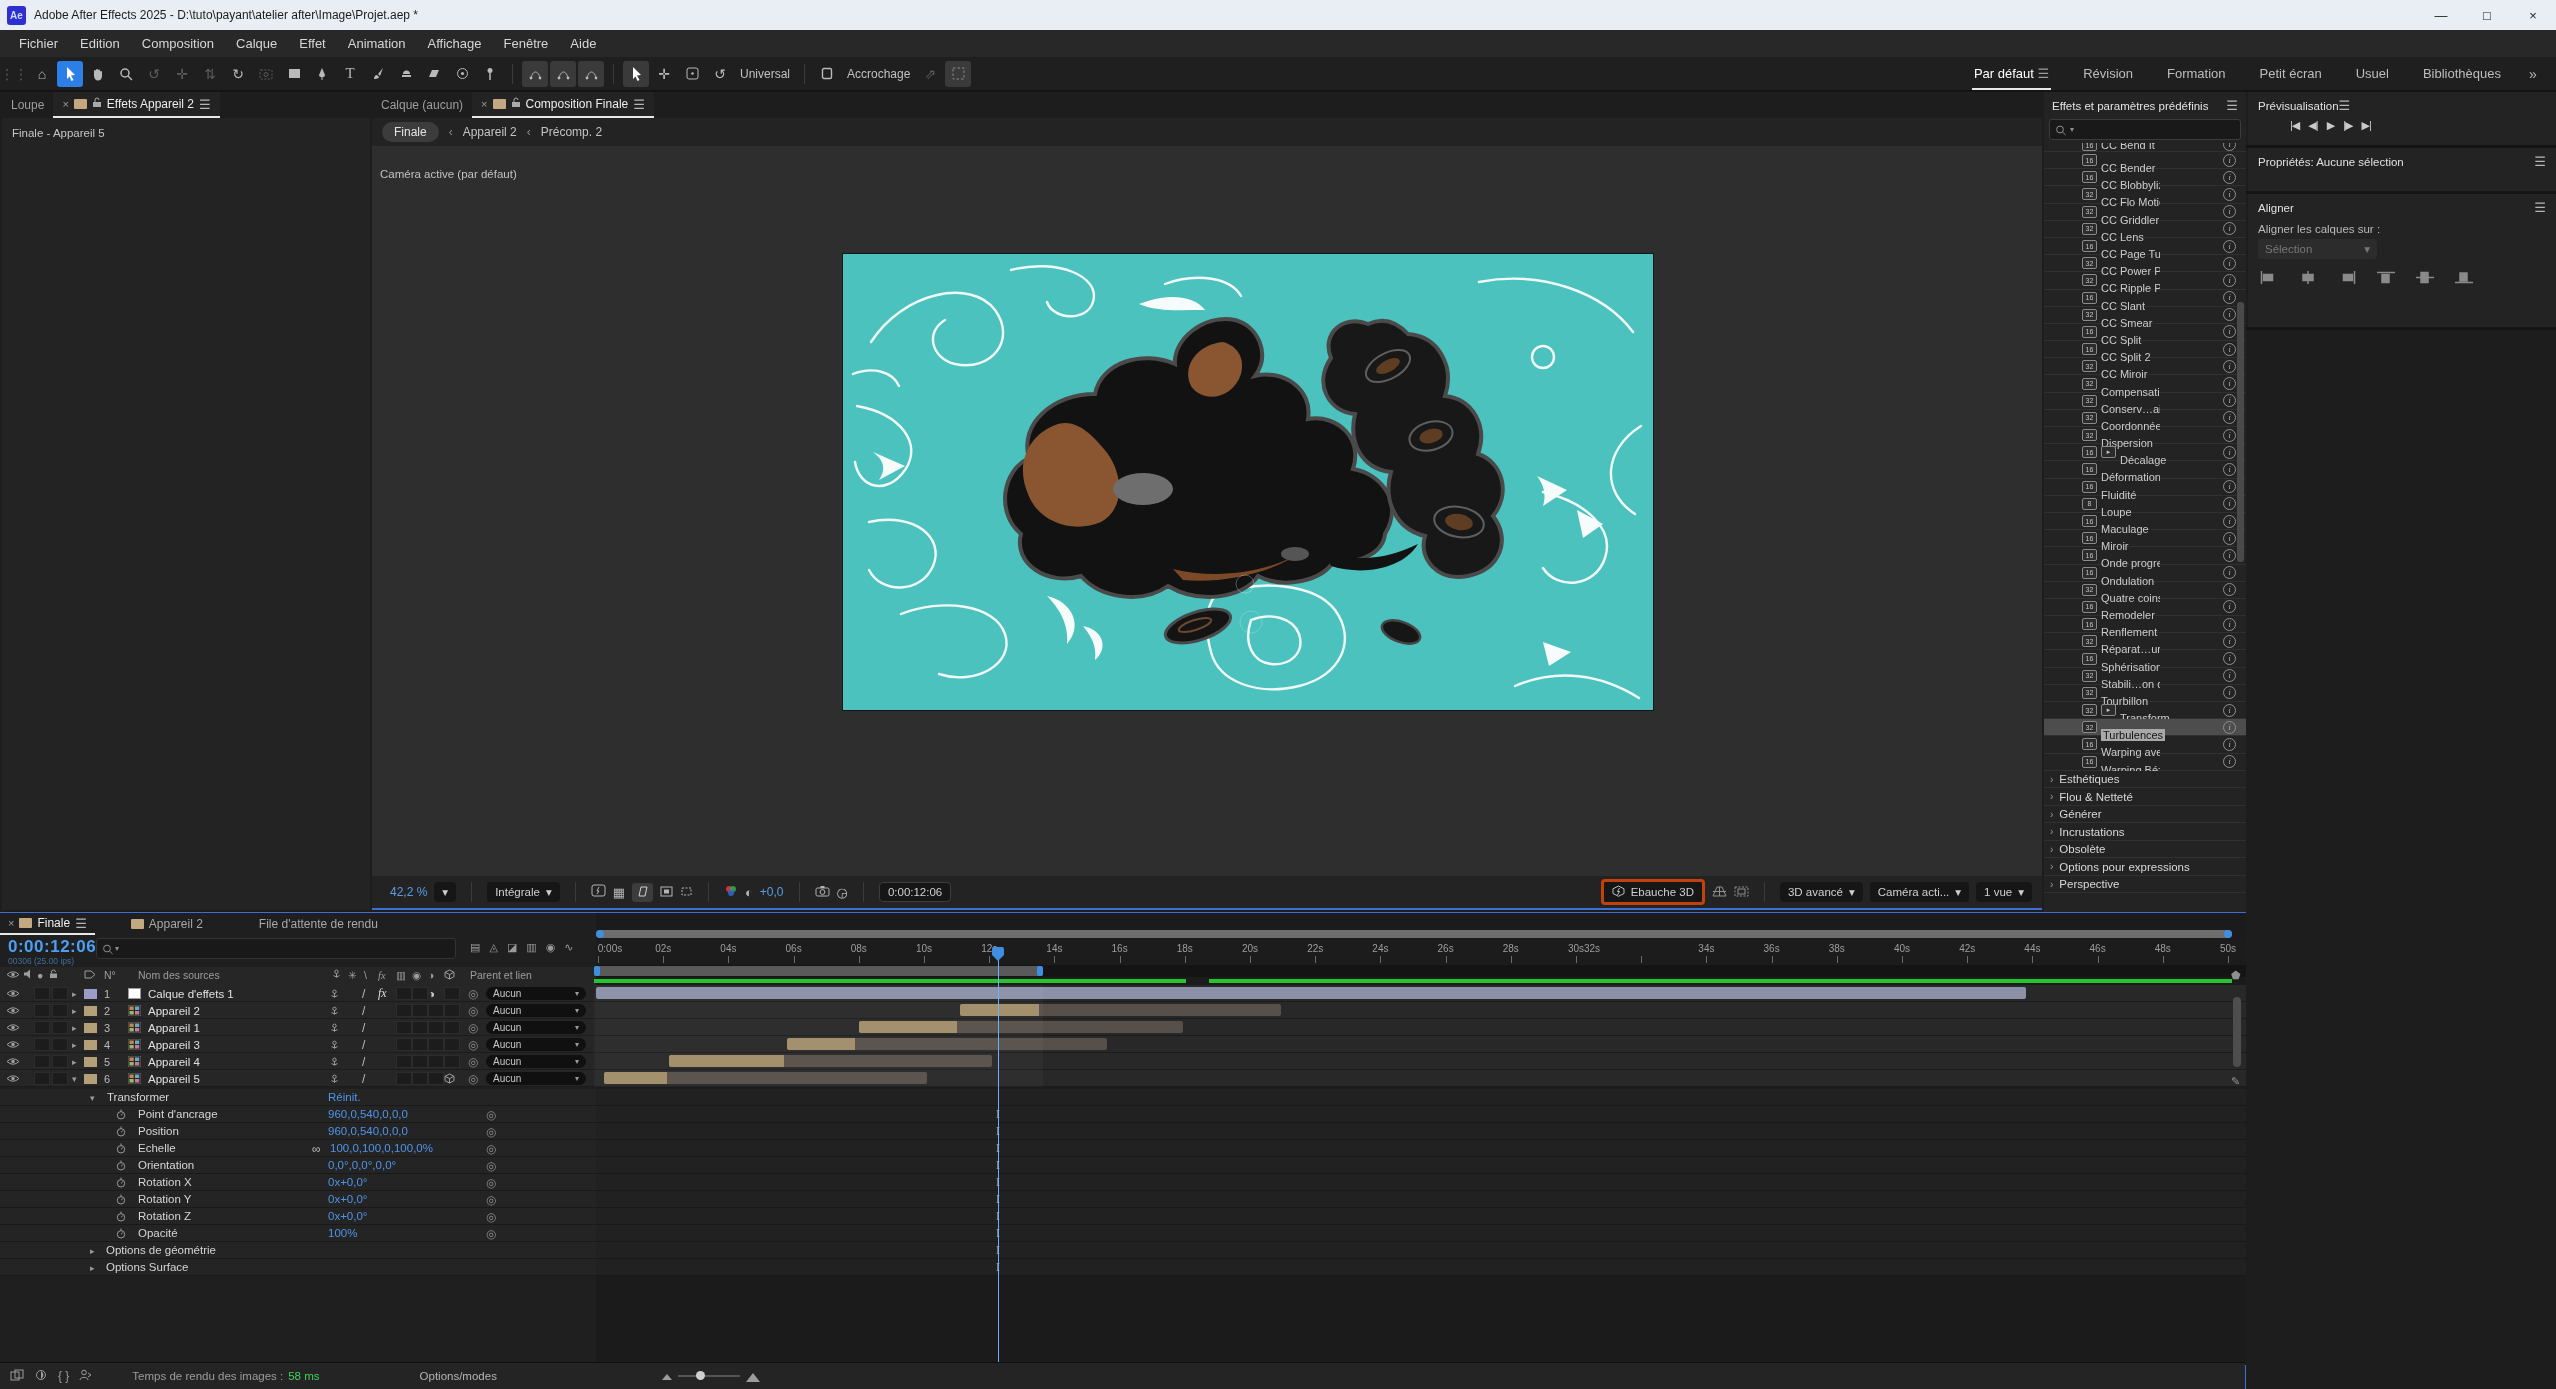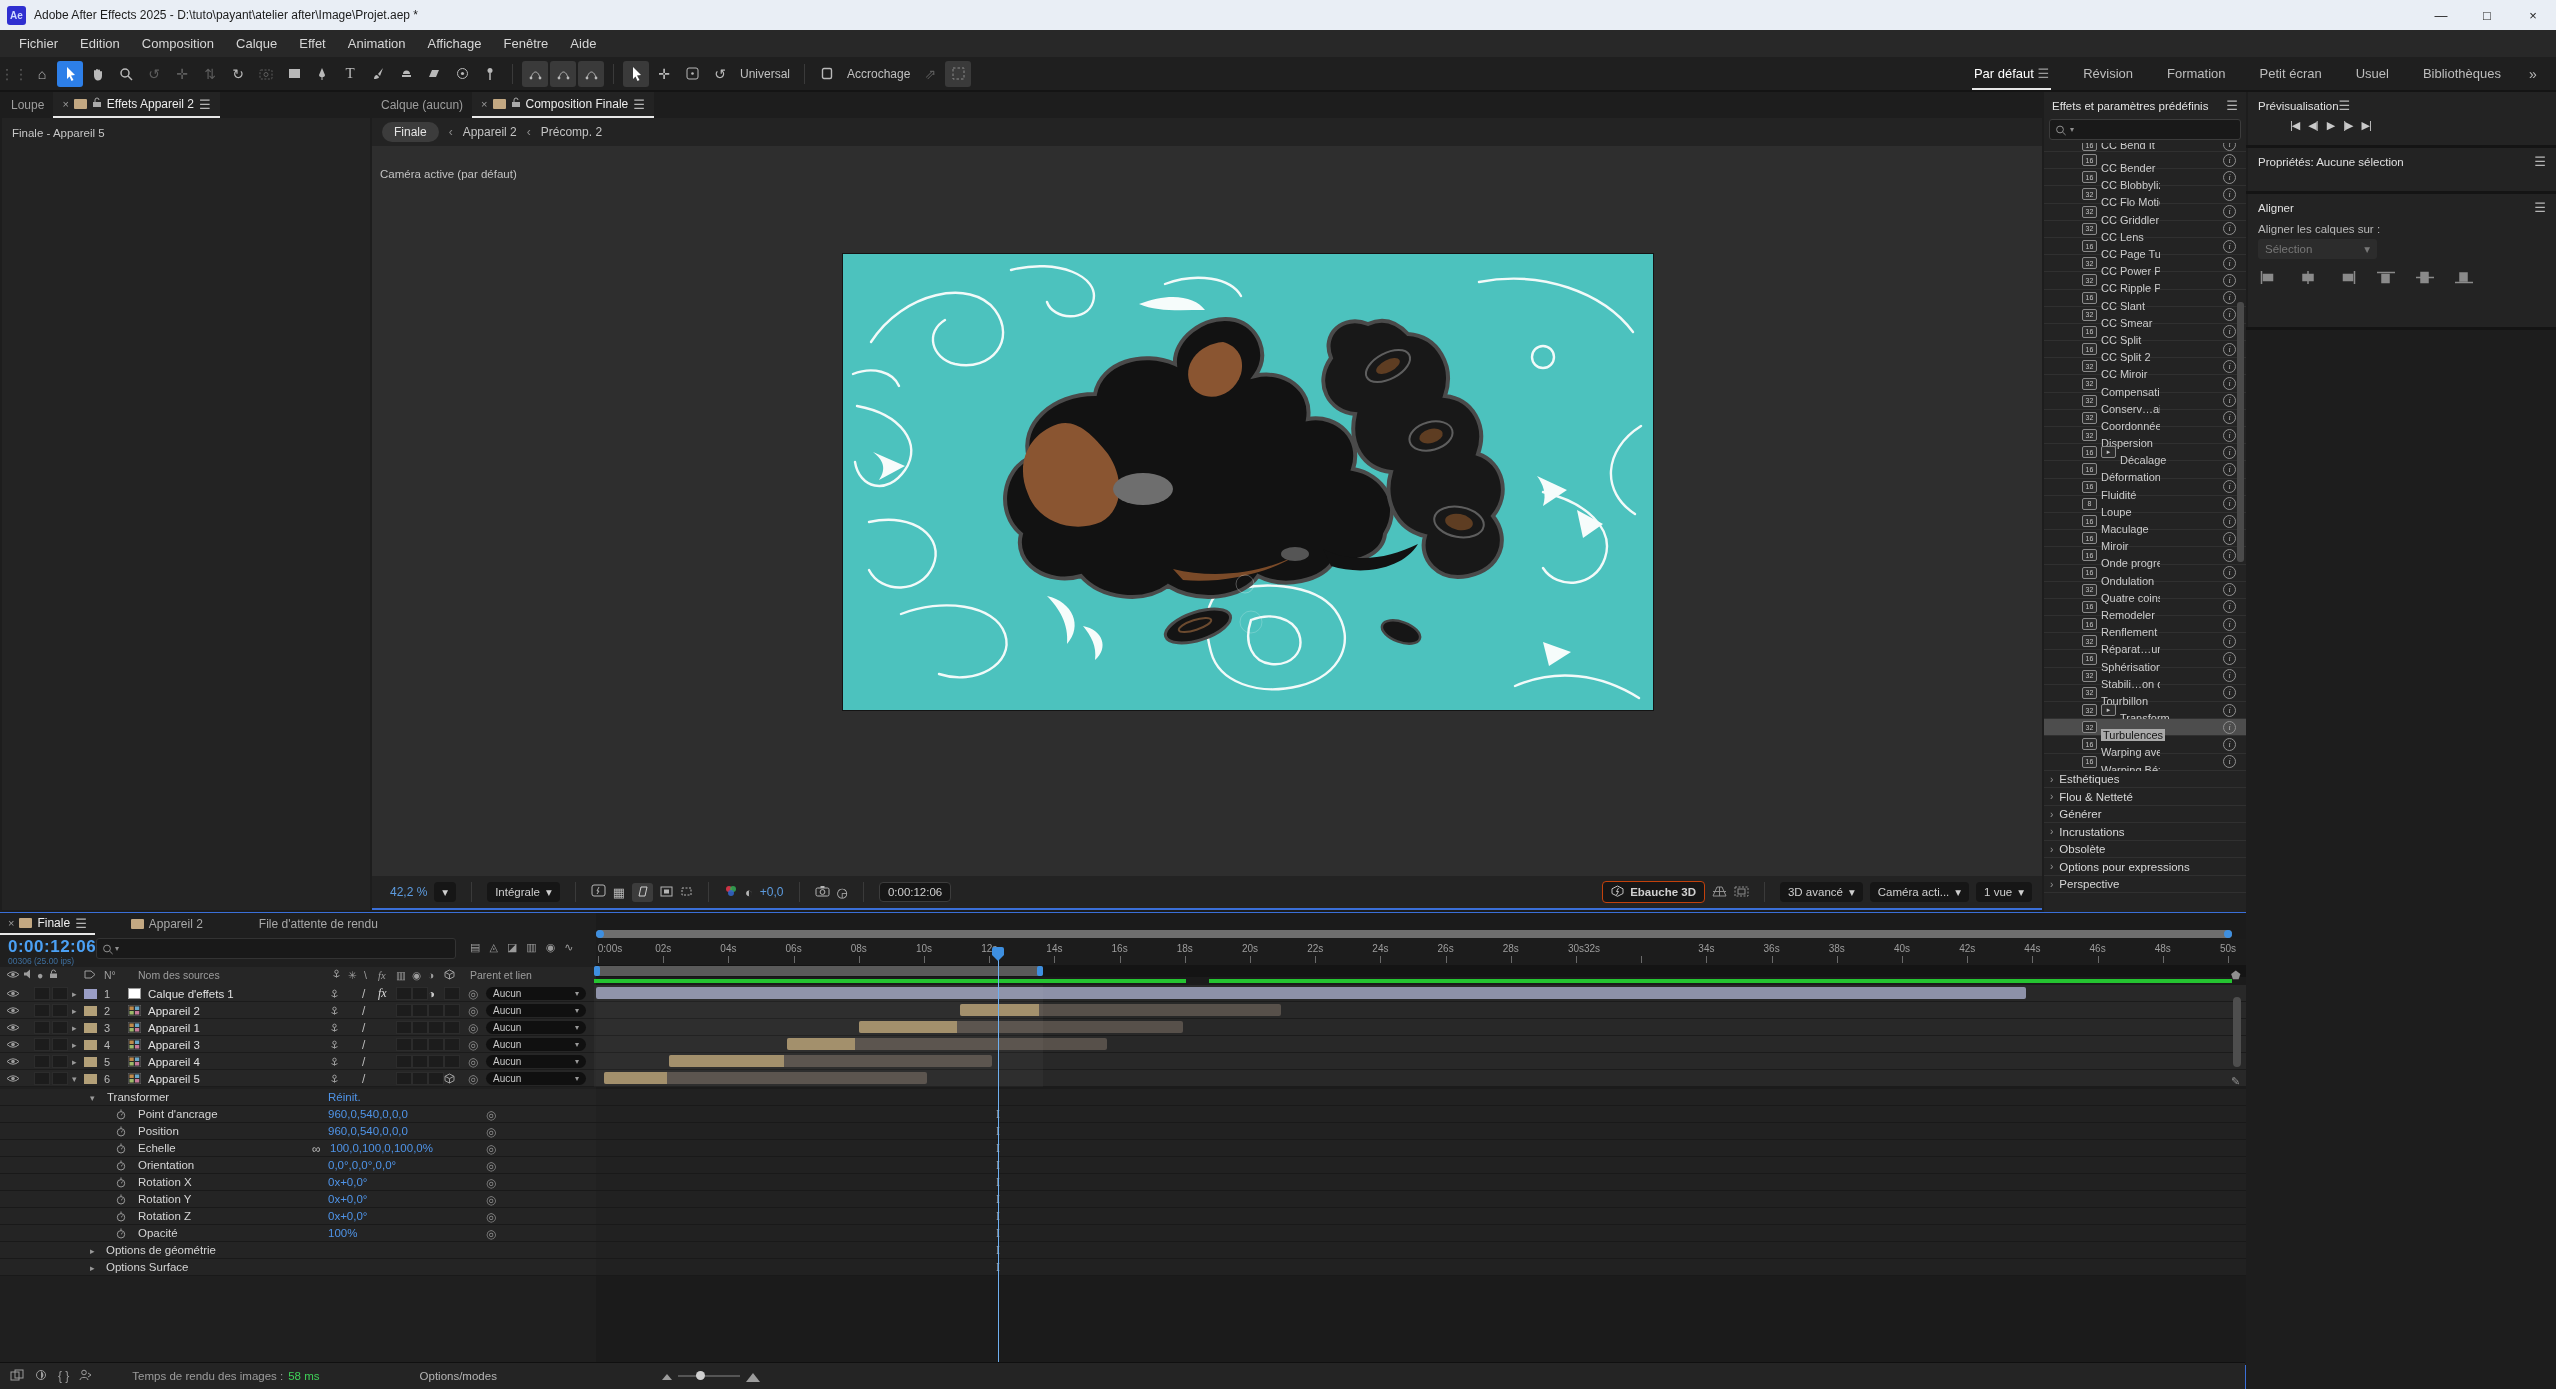--- a/index.html
+++ b/index.html
@@ -425,21 +425,21 @@
           <rect x="1" y="3" width="13" height="8" rx="1.5" fill="none" stroke="#b5b5b5"></rect>
           <circle cx="7.5" cy="7" r="2.4" fill="none" stroke="#b5b5b5"></circle>
           <rect x="5.5" y="1" width="4" height="2" fill="#b5b5b5"></rect>
         </svg></span>
     <span class="cb-ic">◶</span>
     <span class="tbar-sep"></span>
     <span class="cb-box" style="border:1px solid #3c3c3c;">
         <span>0:00:12:06</span>
       </span>
     <span style="flex:1;"></span>
-    <span class="cb-box" style="border:1px solid #c2410c;font-weight:bold;">
+    <span class="cb-box" style="border:3px solid #c2410c;">
         <span><svg width="13" height="12">
             <path d="M6.5 1 L12 3.8 V8.5 L6.5 11.3 L1 8.5 V3.8 Z" fill="none" stroke="#c0c0c0"></path>
             <path d="M7.5 3 L5.5 6.5 h2 L5.5 10" fill="none" stroke="#c0c0c0"></path>
           </svg></span>
         <span>Ebauche 3D</span>
       </span>
     <span class="cb-ic"><svg width="15" height="11">
           <path d="M1 10 L5 1 H10 L14 10 Z M1 5.5 H14 M7.5 1 V10" fill="none" stroke="#8f8f8f"></path>
         </svg></span>
     <span class="cb-ic"><svg width="15" height="11">

